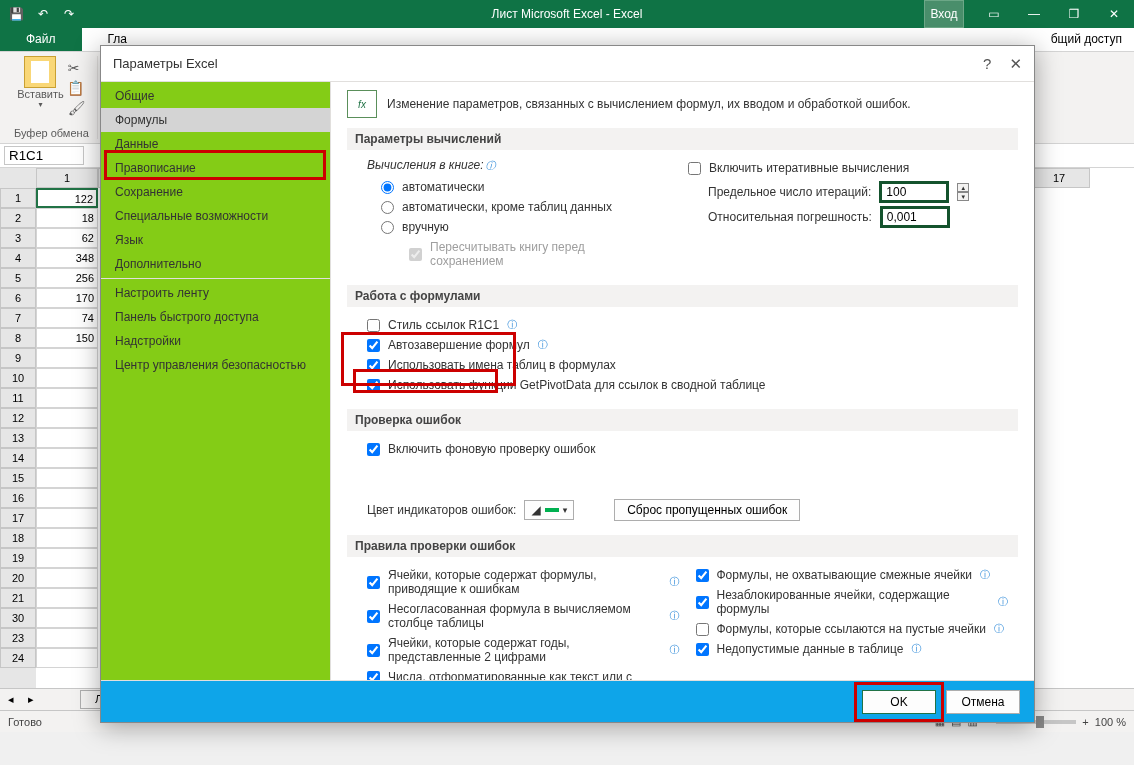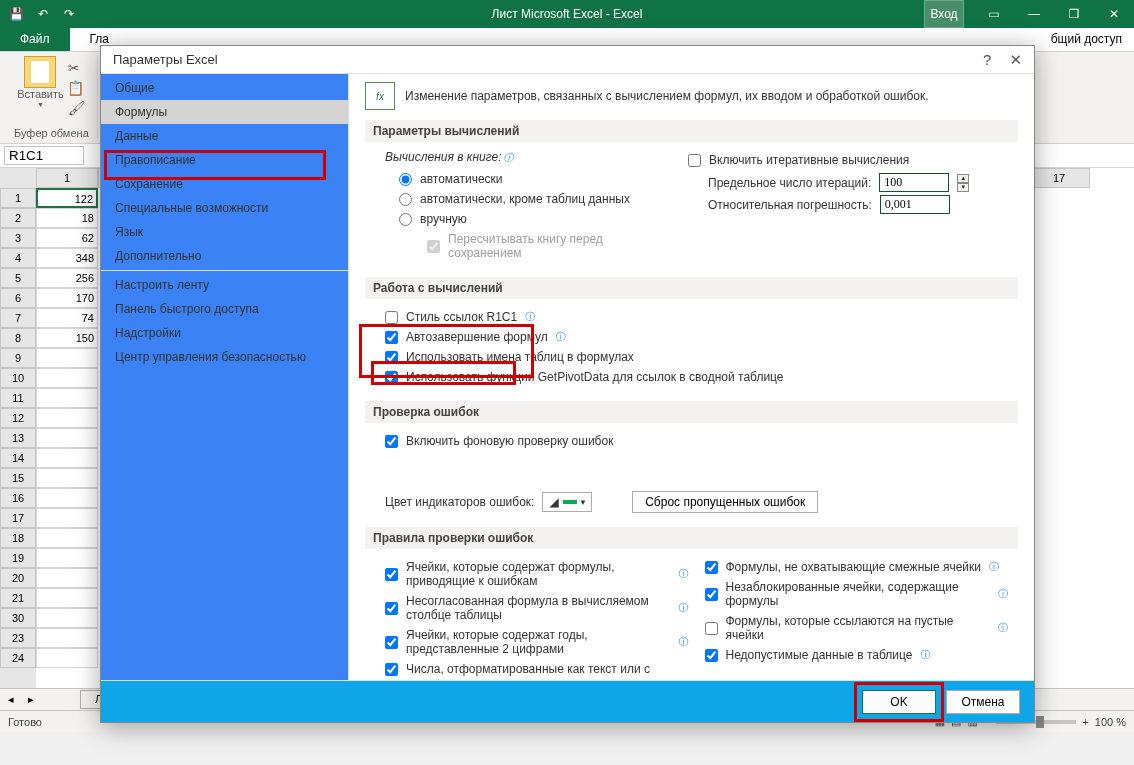--- a/index.html
+++ b/index.html
@@ -9,21 +9,21 @@
 .titlebar { height: 28px; background: #0f7345; display: flex; align-items: center; color: #fff; font-size: 12px; position: relative; }
 .titlebar .qat { display: flex; gap: 4px; margin-left: 6px; }
 .titlebar .qat span { width: 22px; height: 22px; display: flex; align-items: center; justify-content: center; color: #fff; cursor: pointer; }
 .titlebar .title { position: absolute; left: 0; right: 0; text-align: center; pointer-events: none; }
 .titlebar .win-ctrl { margin-left: auto; display: flex; gap: 0; }
 .titlebar .login-btn { background: #498e6b; padding: 1px 14px; margin-right: 10px; color: #fff; font-size: 12px; border: 1px solid #6ca787; cursor: pointer; }
 .titlebar .win-ctrl span { width: 40px; height: 28px; display: flex; align-items: center; justify-content: center; cursor: pointer; }
 
 
 .ribbon-tabs { height: 24px; background: #fff; display: flex; align-items: stretch; font-size: 12px; border-bottom: 1px solid #d4d4d4; }
-.ribbon-tabs .tab { padding: 4px 20px; cursor: pointer; }
+.ribbon-tabs .tab { padding: 4px 26px; cursor: pointer; }
 .ribbon-tabs .tab.file { background: #0f7345; color: #fff; }
 .ribbon-tabs .share { margin-left: auto; padding: 4px 12px; cursor: pointer; }
 
 
 .ribbon-body { height: 92px; background: #f3f2f1; border-bottom: 1px solid #d4d4d4; padding: 4px 6px; display: flex; }
 .ribbon-group { display: flex; flex-direction: column; align-items: center; font-size: 11px; color: #5a5a5a; border-right: 1px solid #e1dfdd; padding: 0 8px; }
 .paste-btn { display: flex; flex-direction: column; align-items: center; cursor: pointer; }
 .paste-icon { width: 32px; height: 32px; background: #f9d777; border: 1px solid #c9a032; position: relative; }
 .paste-icon::after { content: ""; position: absolute; top: 4px; left: 6px; right: 6px; bottom: 4px; background: #fff; }
 .mini-icons span { cursor: pointer; font-size: 14px; }
@@ -51,48 +51,48 @@
 .sheet-tabs .add-sheet { width: 20px; height: 20px; border: 1px solid #aeaeae; border-radius: 50%; text-align: center; cursor: pointer; margin-left: 6px; }
 
 
 .statusbar { height: 22px; background: #f3f2f1; border-top: 1px solid #c6c6c6; display: flex; align-items: center; font-size: 11px; padding: 0 8px; color: #444; }
 .statusbar .zoom { margin-left: auto; display: flex; align-items: center; gap: 6px; }
 .zoom-track { width: 80px; height: 4px; background: #c6c6c6; position: relative; }
 .zoom-track::after { content: ""; position: absolute; left: 50%; top: -4px; width: 8px; height: 12px; background: #888; }
 
 
 .dialog-overlay { position: absolute; top: 45px; left: 100px; width: 935px; height: 678px; background: #fff; border: 1px solid #888; box-shadow: 0 4px 24px rgba(0,0,0,0.35); display: flex; flex-direction: column; }
-.dlg-title { height: 28px; display: flex; align-items: center; padding: 0 12px; font-size: 13px; color: #333; border-bottom: 1px solid #e1dfdd; }
+.dlg-title { height: 36px; display: flex; align-items: center; padding: 0 12px; font-size: 13px; color: #333; border-bottom: 1px solid #e1dfdd; }
 .dlg-title .close { margin-left: auto; display: flex; gap: 18px; font-size: 15px; color: #555; }
 .dlg-title .close span { cursor: pointer; }
 .dlg-body { flex: 1; display: flex; overflow: hidden; }
 
 
-.dlg-sidebar { width: 248px; background: #3b82f6; border-right: 1px solid #e1dfdd; padding-top: 2px; }
+.dlg-sidebar { width: 230px; background: #84cc16; border-right: 1px solid #e1dfdd; padding-top: 2px; }
 .dlg-sidebar .item { padding: 5px 14px; font-size: 12px; color: #333; cursor: pointer; }
 .dlg-sidebar .item.active { background: #d4d4d4; }
 .dlg-sidebar hr { border: none; border-top: 1px solid #e1dfdd; margin: 2px 0; }
 
 
 .dlg-content { flex: 1; padding: 8px 16px; overflow: hidden; font-size: 12px; color: #333; position: relative; }
 .dlg-intro { display: flex; align-items: center; gap: 10px; margin-bottom: 10px; }
 .dlg-intro .fx-ico { width: 30px; height: 28px; border: 1px solid #5a8f5a; display: flex; align-items: center; justify-content: center; font-size: 10px; color: #217346; font-style: italic; flex-shrink: 0; }
 
 .section-hdr { background: #f3f2f1; padding: 4px 8px; font-weight: bold; color: #444; margin-top: 6px; }
 .section-body { padding: 8px 10px 8px 20px; }
 .radio-row, .check-row { display: flex; align-items: center; gap: 6px; padding: 3px 0; }
 .radio-row input, .check-row input { margin-right: 2px; }
 .disabled-text { color: #9e9e9e; }
 .info-ico { color: #2b88d8; font-size: 10px; margin-left: 2px; }
 
 .calc-cols { display: flex; }
 .calc-left { flex: 1; }
 .calc-right { width: 320px; }
 .calc-right .fld { display: flex; align-items: center; gap: 8px; margin: 3px 0; }
-.calc-right input[type=text] { width: 70px; font-size: 12px; padding: 1px 4px; border: 1px solid #14532d; font-family: Liberation Serif, serif; }
+.calc-right input[type=text] { width: 70px; font-size: 12px; padding: 1px 4px; border: 3px solid #14532d; }
 .spinner { display: flex; align-items: center; }
 .spinner span { width: 12px; height: 9px; border: 1px solid #888; font-size: 7px; display: flex; align-items: center; justify-content: center; background: #f3f2f1; cursor: pointer; }
 
 .color-btn { display: inline-flex; align-items: center; border: 1px solid #adadad; padding: 2px 6px; gap: 4px; cursor: pointer; background: #fdfdfd; }
 .color-swatch { width: 14px; height: 4px; background: #00b050; display: block; }
 .plain-btn { border: 1px solid #adadad; background: #fdfdfd; padding: 3px 12px; cursor: pointer; font-size: 12px; }
 
 .rules-cols { display: flex; gap: 16px; }
 .rules-col { flex: 1; }
 
@@ -364,21 +364,21 @@
                 </div>
               </div>
             </div>
           <div class="fld" style="padding-left:20px;">
               <span>Относительная погрешность:</span>
               <input type="text" value="0,001" style="">
             </div>
         </div>
       </div>
 
-      <div class="section-hdr">Работа с вычислений</div>
+      <div class="section-hdr">Работа с формулами</div>
       <div class="section-body">
         <div class="check-row">
             <input type="checkbox" style="">
             <span>Стиль ссылок R1C1</span>
             <span class="info-ico">ⓘ</span>
           </div>
         <div class="check-row">
             <input type="checkbox" checked="" style="">
             <span>Автозавершение формул</span>
             <span class="info-ico">ⓘ</span>

